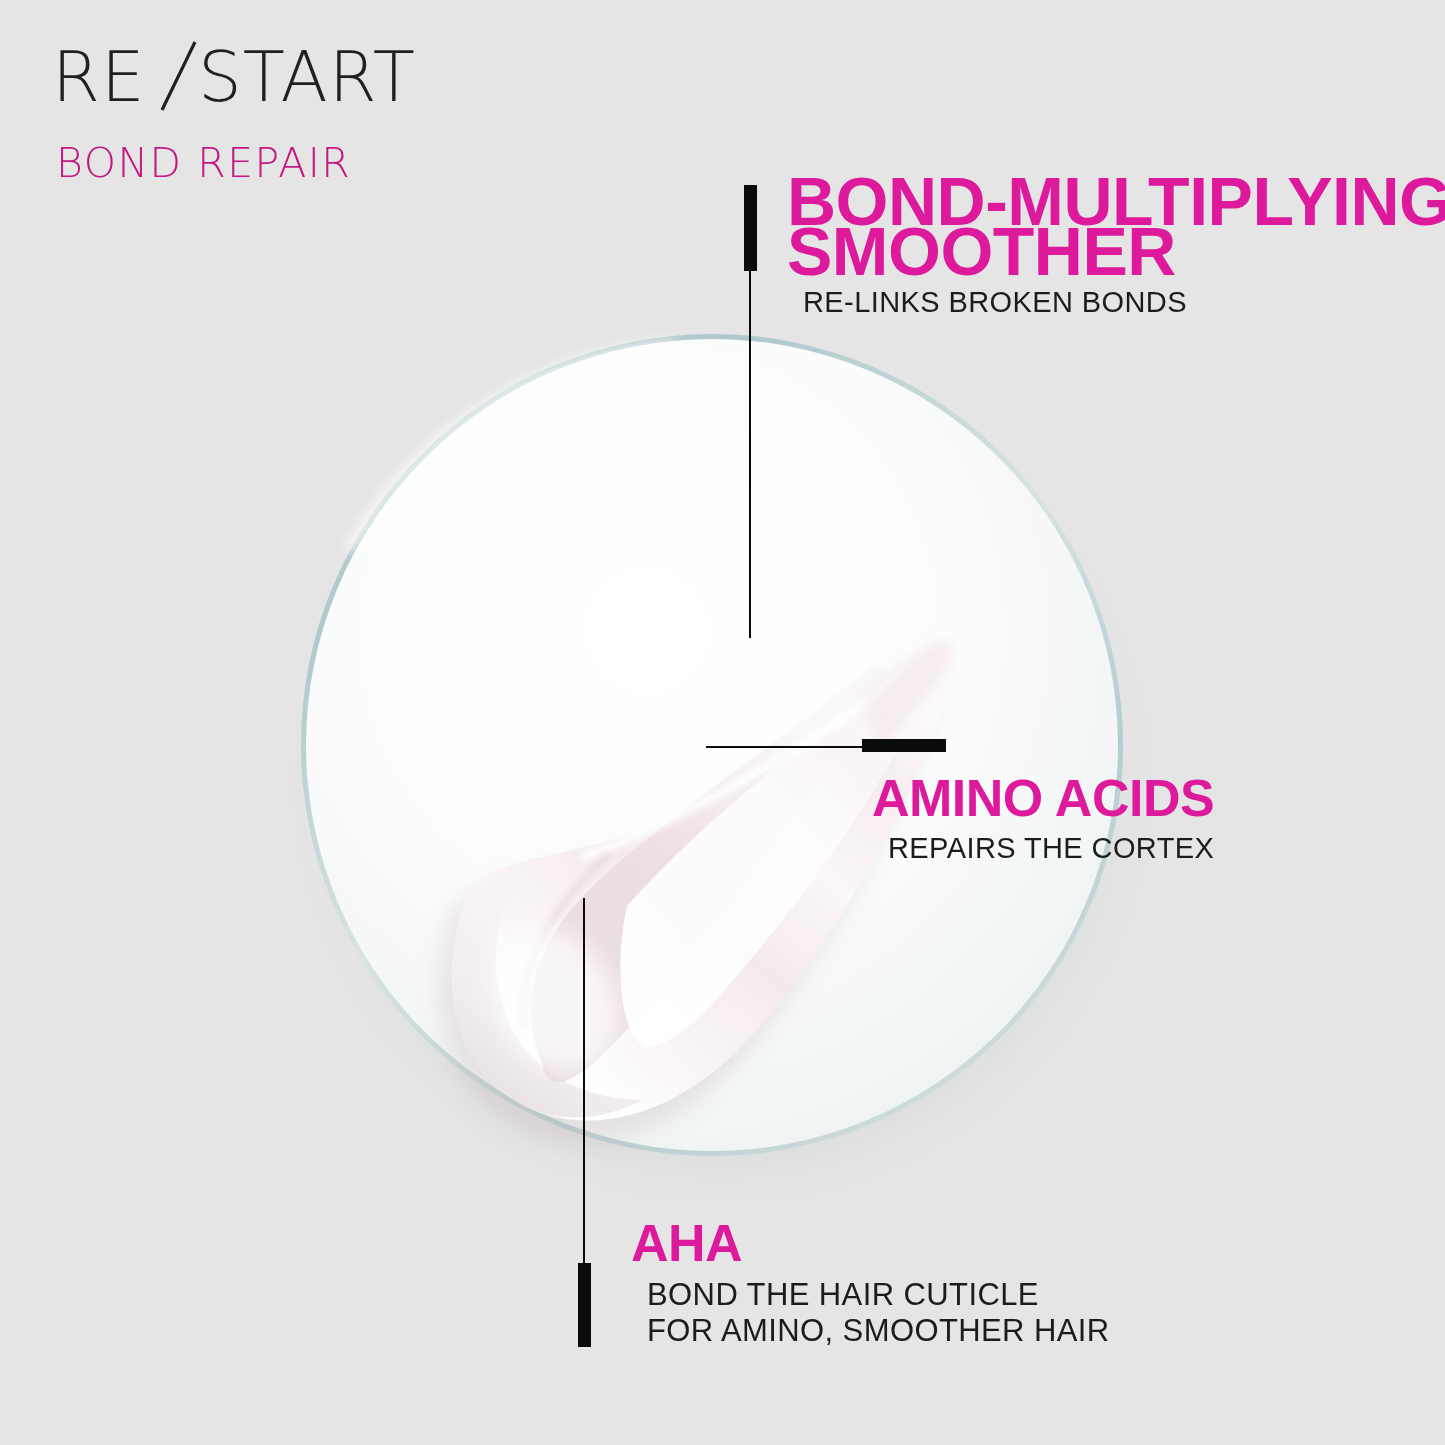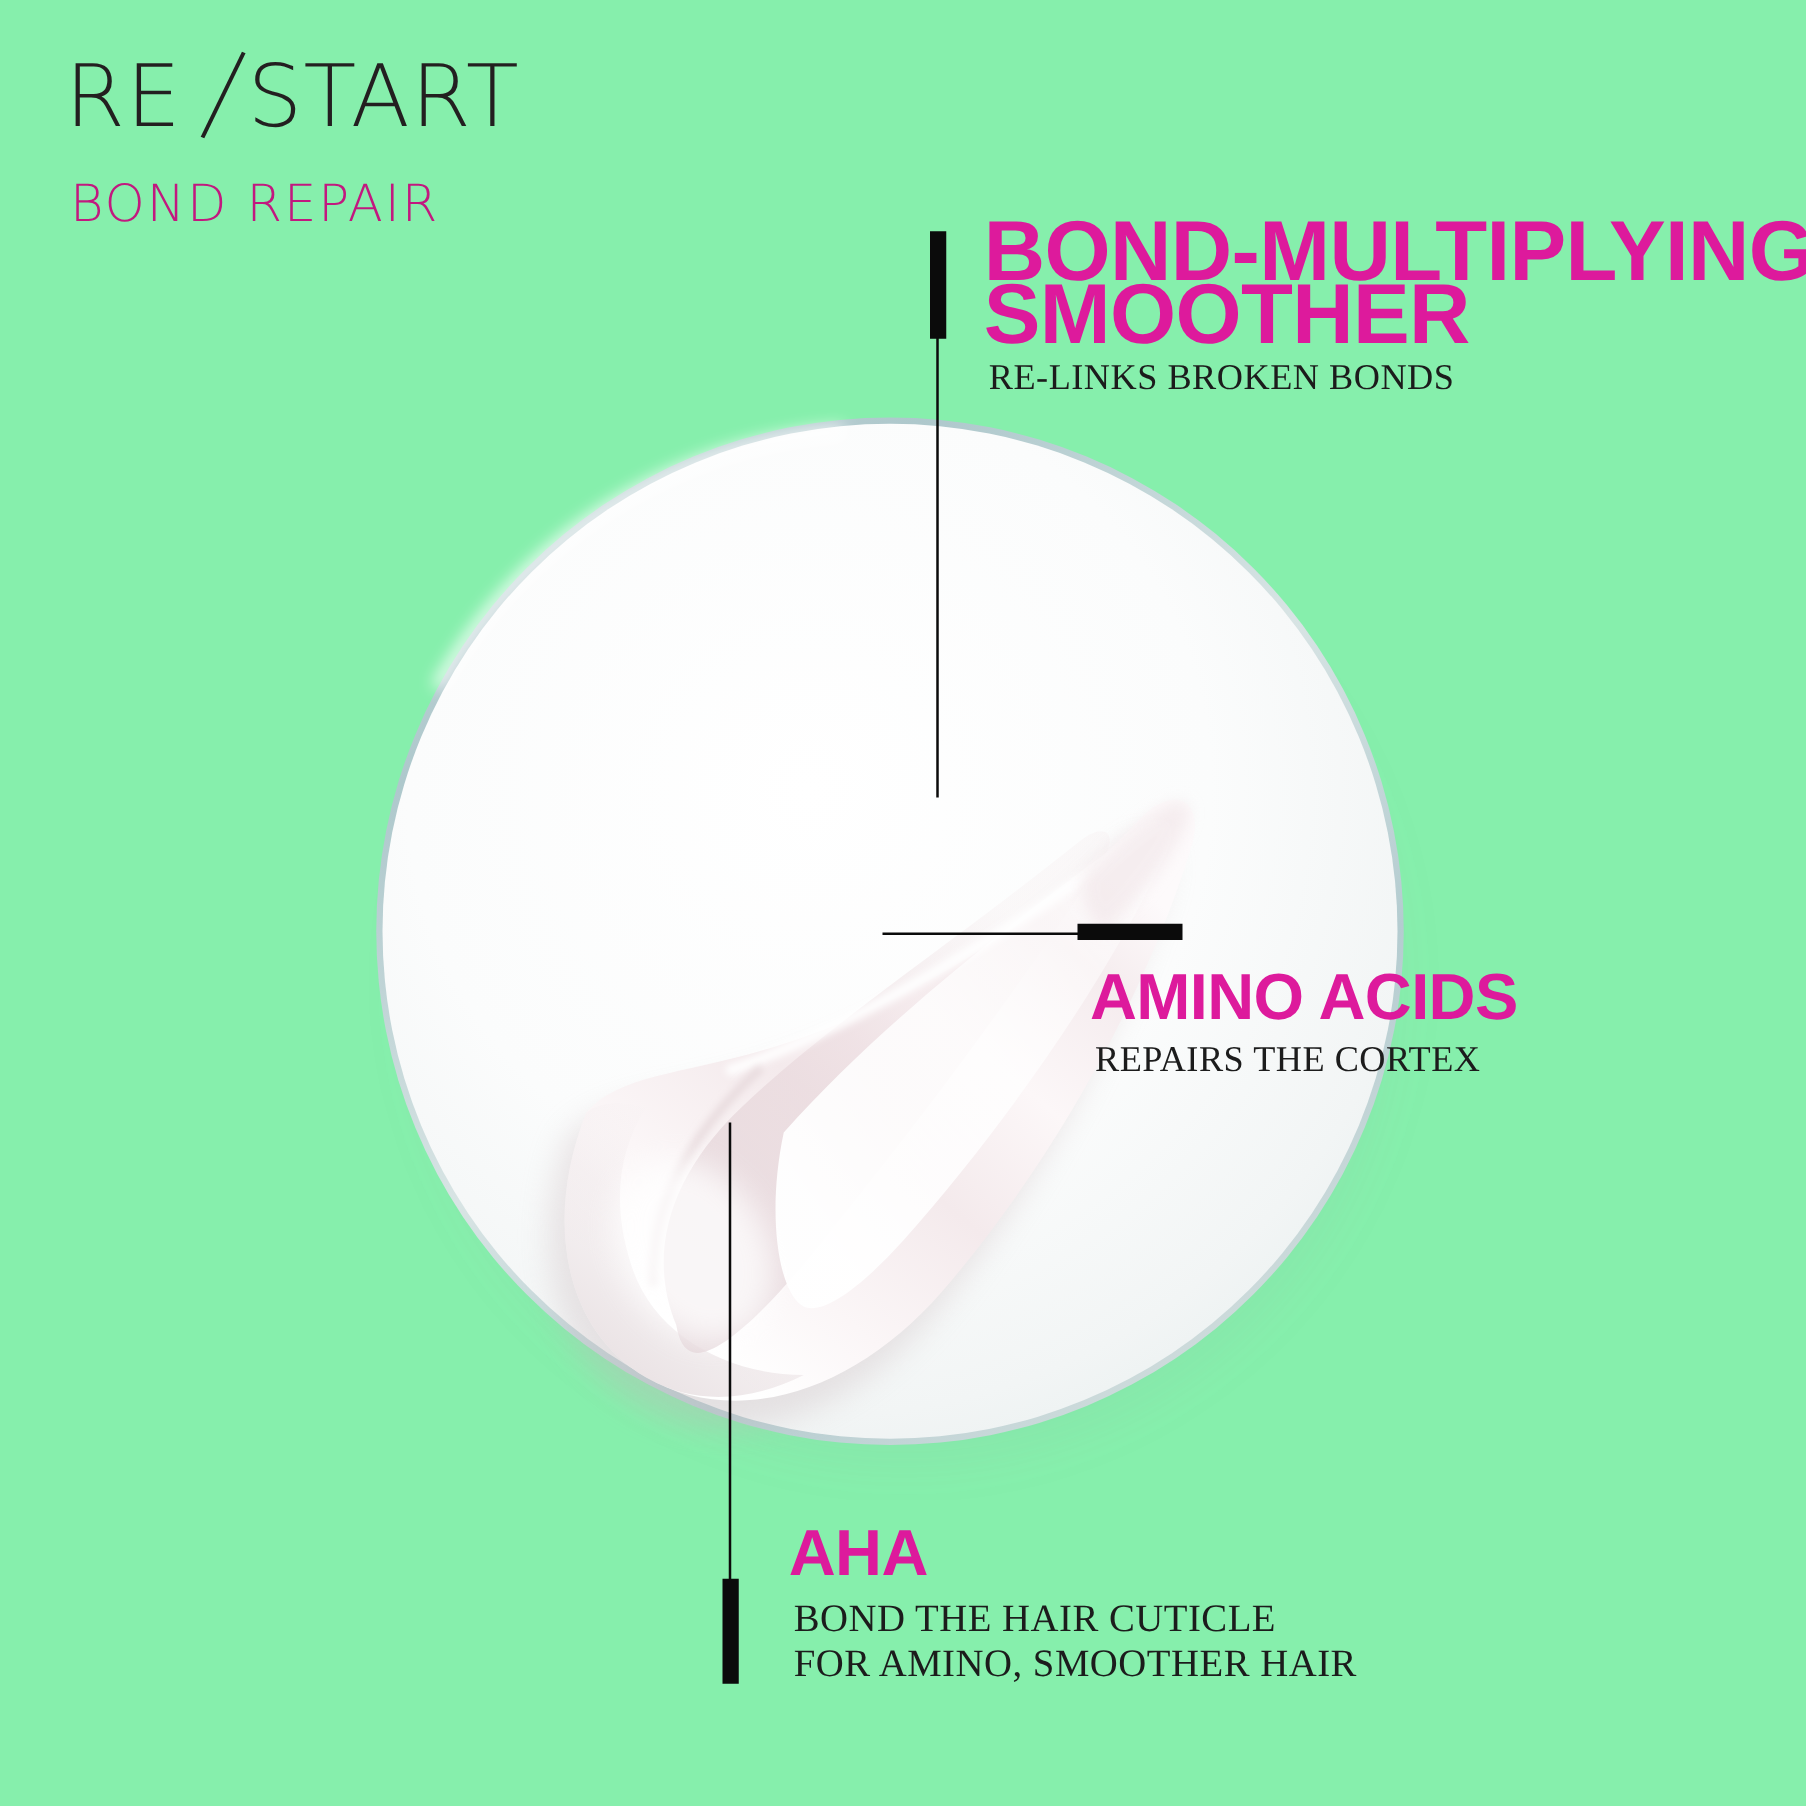--- a/index.html
+++ b/index.html
@@ -57,24 +57,23 @@
     font-weight: bold;
     letter-spacing: -0.5px;
     line-height: 1.0;
     margin: 0;
     white-space: nowrap;
   }
   .callout-sub {
     font-weight: 400;
     letter-spacing: 0.4px;
     line-height: 1.16;
-    margin: 4px;
+    margin: 16px;
     white-space: nowrap;
     color: #1c1c1c;
-    font-family: Liberation Serif, serif;
   }
 
   
   #callout-bond {
     position: absolute;
     left: 787px;
     top: 176px;
     width: 600px;
   }
   #callout-bond .callout-title {
@@ -162,21 +161,21 @@
     left: 578px;
     top: 1263px;
     width: 13px;
     height: 84px;
     background: #0b0b0b;
   }
 </style>
 </head>
 <body>
 
-<div id="stage" style="background: #86efac;">
+<div id="stage" style="background: #e5e5e5;">
 
   <div id="logo-block">
 
     <div id="logo-wordmark">
       <svg width="420" height="82" viewBox="0 0 420 82" xmlns="http://www.w3.org/2000/svg">
         <text id="wm-first" x="0" y="63" font-family="DejaVu Sans, sans-serif" font-size="69" font-weight="300" fill="#231f20" letter-spacing="1">RE</text>
         <line x1="110" y1="72" x2="143" y2="4" stroke="#231f20" stroke-width="3.2"></line>
         <text id="wm-second" x="146" y="63" font-family="DejaVu Sans, sans-serif" font-size="69" font-weight="300" fill="#231f20" letter-spacing="1">START</text>
       </svg>
     </div>

